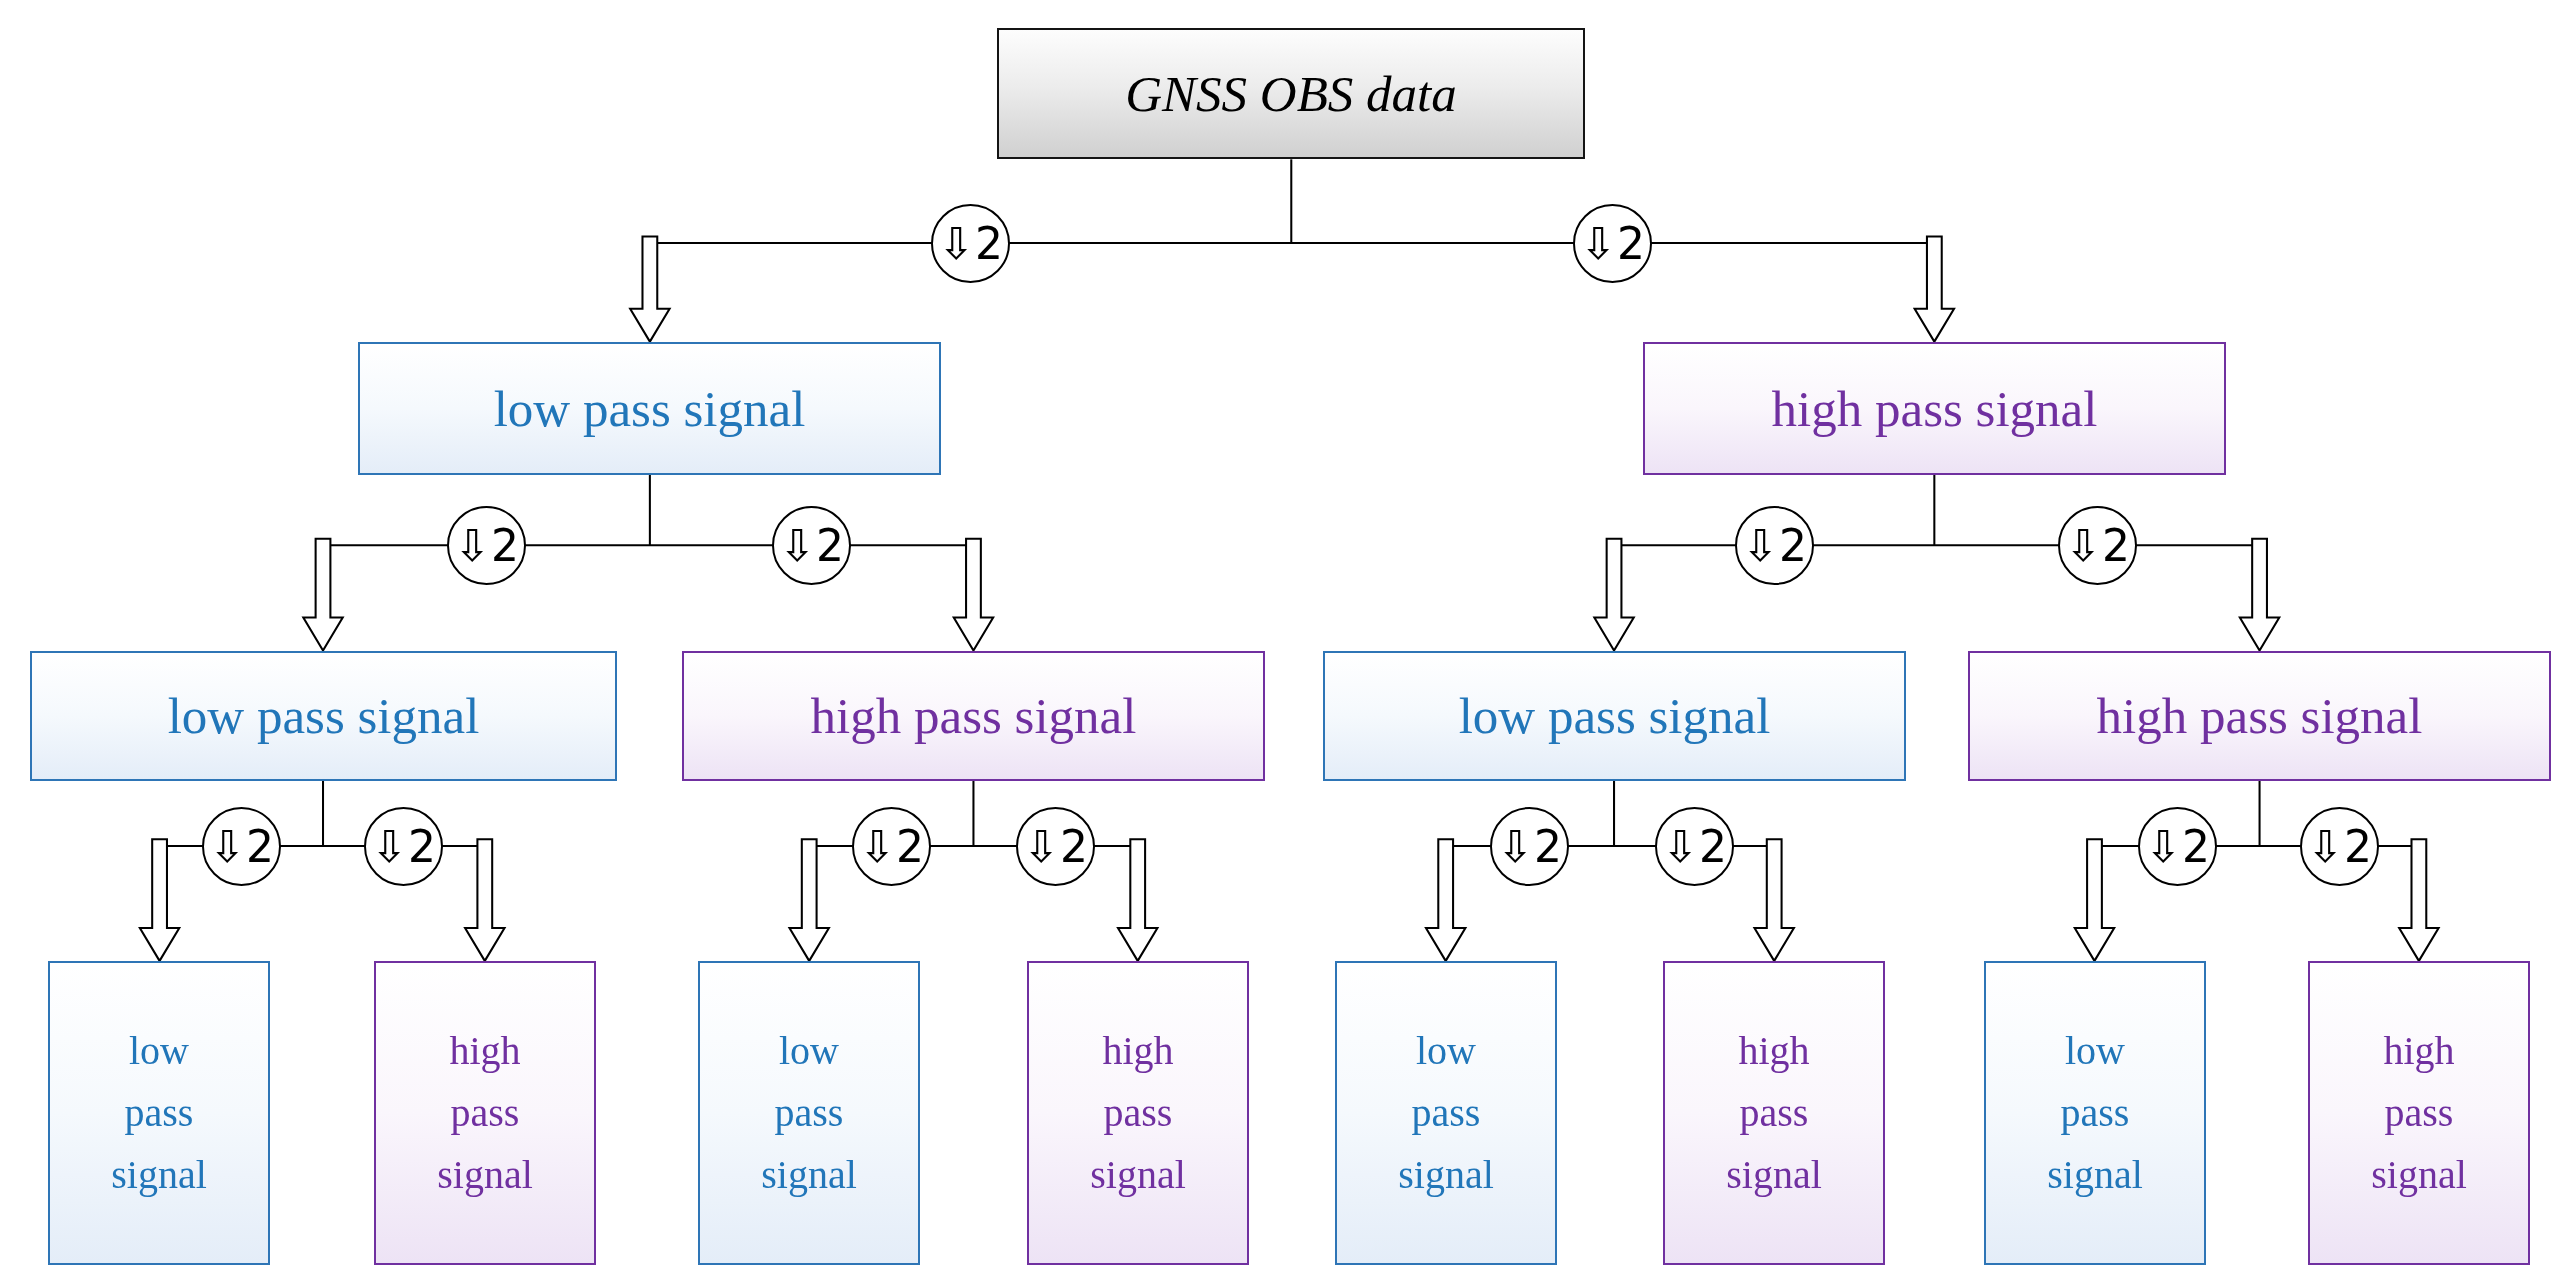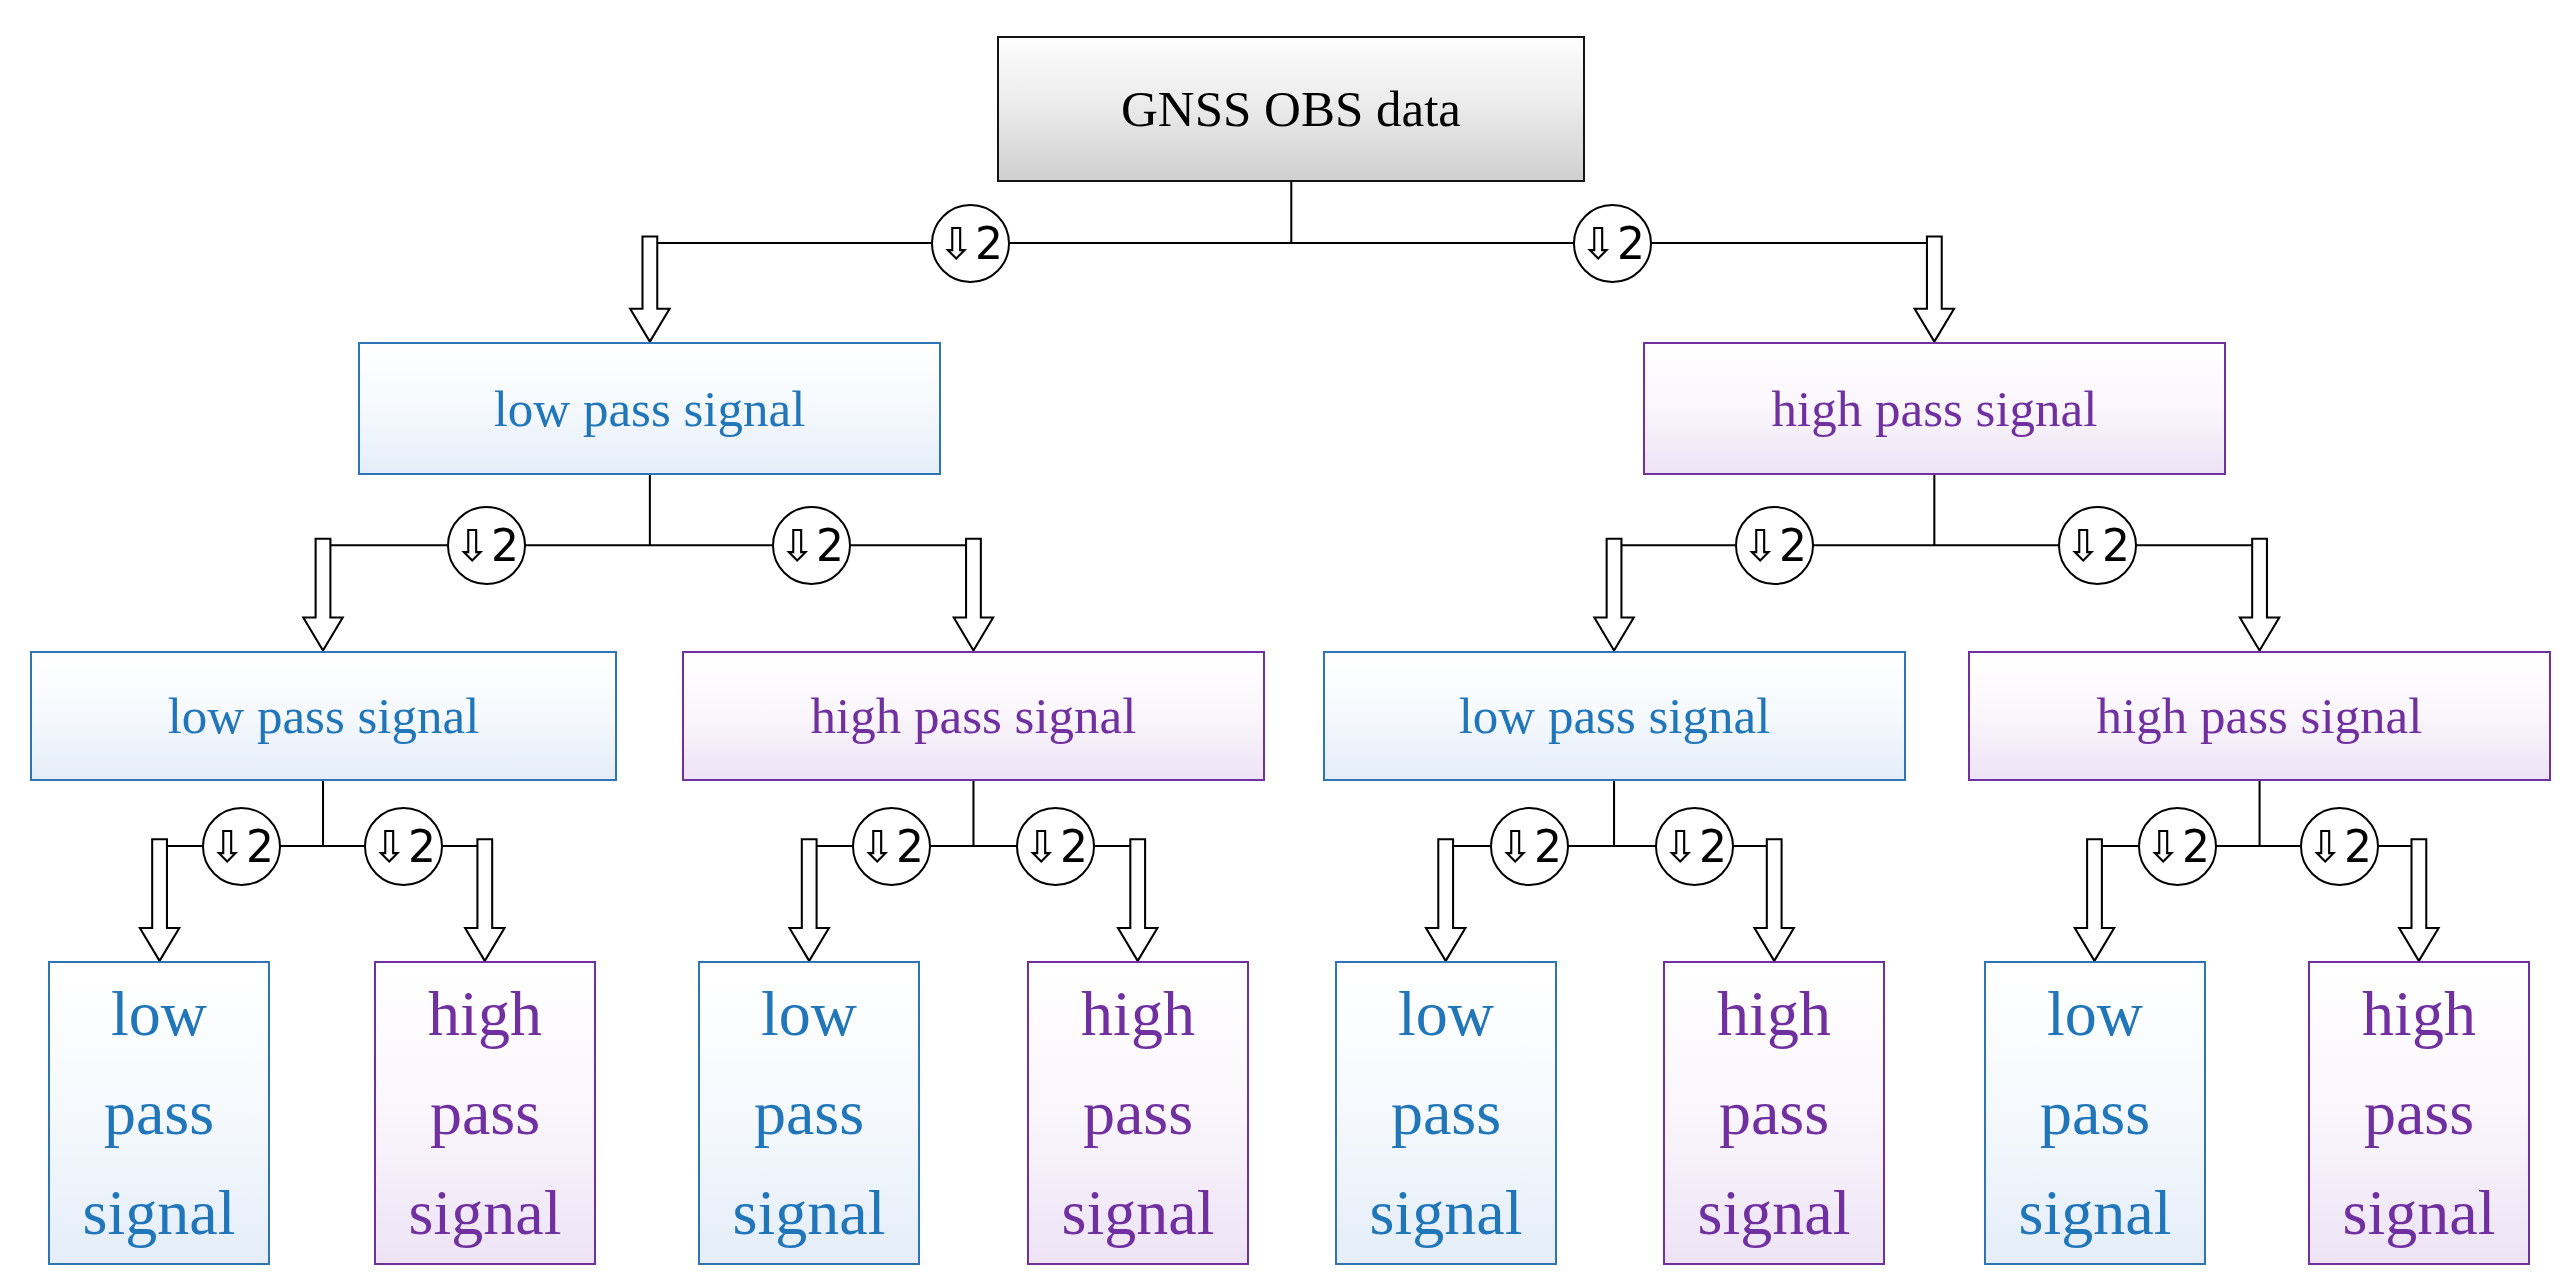--- a/index.html
+++ b/index.html
@@ -22,21 +22,21 @@
   }
   .node.low{
     border:2.5px solid #2e75b6;color:#2176b9;
     background:linear-gradient(180deg,#ffffff 0%,#f5f9fd 50%,#e4edf8 100%);
   }
   .node.high{
     border:2.5px solid #7030a0;color:#7030a0;
     background:linear-gradient(180deg,#ffffff 0%,#faf6fc 50%,#ede3f5 100%);
   }
   .node.leaf{
-    font-size:64px;line-height:1.55;white-space:pre-line;
+    font-size:40px;line-height:1.55;white-space:pre-line;
   }
   .ds-circle{
     position:absolute;box-sizing:border-box;z-index:3;
     width:79px;height:79px;border-radius:50%;
     border:2.5px solid #000000;background:#ffffff;
     display:flex;align-items:center;justify-content:center;
     font-family:"DejaVu Sans","Liberation Sans",sans-serif;
     font-size:44px;color:#000000;
   }
 </style>
@@ -69,21 +69,21 @@
       <line x1="1965" y1="950" x2="1965" y2="1030" stroke="#000" stroke-width="2.5"></line>
       <line x1="1760" y1="1030" x2="2160" y2="1030" stroke="#000" stroke-width="2.5"></line>
       <path d="M1751 1022 L1751 1130 L1736 1130 L1760 1170 L1784 1130 L1769 1130 L1769 1022 Z" fill="#fff" stroke="#000" stroke-width="2.5" stroke-linejoin="miter"></path>
       <path d="M2151 1022 L2151 1130 L2136 1130 L2160 1170 L2184 1130 L2169 1130 L2169 1022 Z" fill="#fff" stroke="#000" stroke-width="2.5" stroke-linejoin="miter"></path>
       <line x1="2751" y1="950" x2="2751" y2="1030" stroke="#000" stroke-width="2.5"></line>
       <line x1="2550" y1="1030" x2="2945" y2="1030" stroke="#000" stroke-width="2.5"></line>
       <path d="M2541 1022 L2541 1130 L2526 1130 L2550 1170 L2574 1130 L2559 1130 L2559 1022 Z" fill="#fff" stroke="#000" stroke-width="2.5" stroke-linejoin="miter"></path>
       <path d="M2936 1022 L2936 1130 L2921 1130 L2945 1170 L2969 1130 L2954 1130 L2954 1022 Z" fill="#fff" stroke="#000" stroke-width="2.5" stroke-linejoin="miter"></path>
     </svg>
 
-  <div class="node root" style="left:997px;top:36px;width:588px;height:146px;">GNSS OBS data</div>
+  <div class="node root" style="left:997px;top:28px;width:588px;height:131px;font-style:italic;">GNSS OBS data</div>
 
   <div class="node low" style="left:358px;top:342px;width:583px;height:133px;">low pass signal</div>
   <div class="node high" style="left:1643px;top:342px;width:583px;height:133px;">high pass signal</div>
 
   <div class="node low" style="left:30px;top:651px;width:587px;height:130px;">low pass signal</div>
   <div class="node high" style="left:682px;top:651px;width:583px;height:130px;">high pass signal</div>
   <div class="node low" style="left:1323px;top:651px;width:583px;height:130px;">low pass signal</div>
   <div class="node high" style="left:1968px;top:651px;width:583px;height:130px;">high pass signal</div>
 
   <div class="node low leaf" style="left:48px;top:961px;width:222px;height:304px;">low

